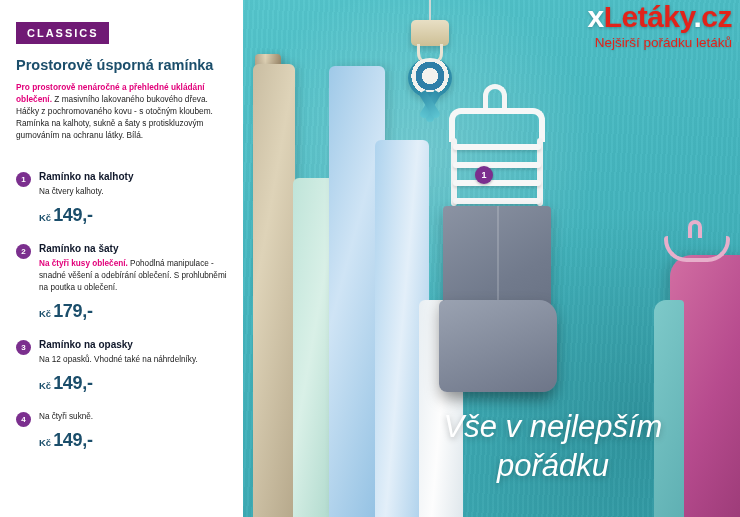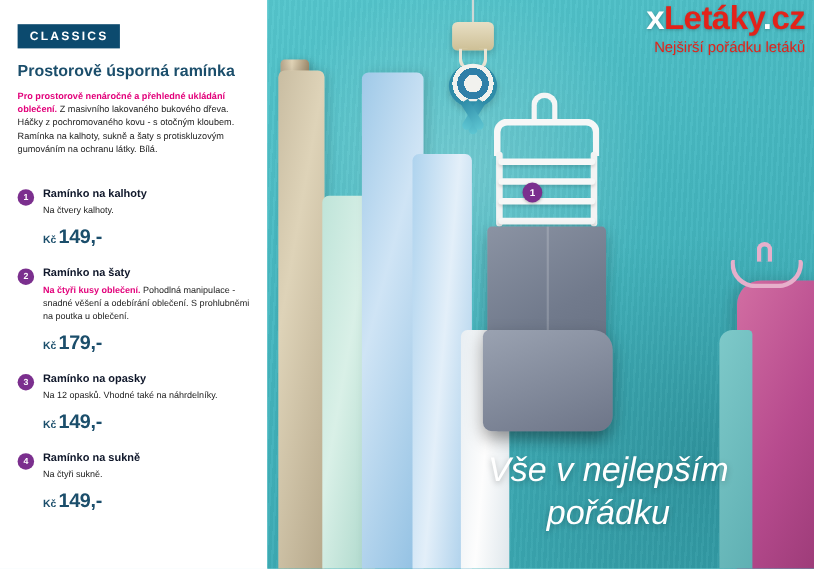--- a/index.html
+++ b/index.html
@@ -22,21 +22,21 @@
   .left-panel {
     position: absolute;
     left: 0; top: 0;
     width: 243px;
     height: 517px;
     background: #ffffff;
     padding: 22px 14px 10px 16px;
   }
   .brand-badge {
     display: inline-block;
-    background: #0c4a6e;
+    background: #701a75;
     color: #ffffff;
     font-size: 11px;
     letter-spacing: 2px;
     font-weight: bold;
     padding: 5px 10px 5px 11px;
     margin-bottom: 13px;
   }
   .headline {
     color: #1b4e6b;
     font-size: 14.5px;
@@ -355,21 +355,20 @@
       <div class="p-title">Ramínko na opasky</div>
       <div class="p-desc">Na 12 opasků. Vhodné také na náhrdelníky.</div>
       <div class="price">
         <span class="cur">Kč</span><span class="val">149,-</span>
       </div>
     </div>
 
     
     <div class="product">
       <div class="bullet">4</div>
-      <div class="p-title">Ramínko na sukně</div>
       <div class="p-desc">Na čtyři sukně.</div>
       <div class="price">
         <span class="cur">Kč</span><span class="val">149,-</span>
       </div>
     </div>
   </div>
 
   <div class="photo">
     <div class="wall"></div>
 

